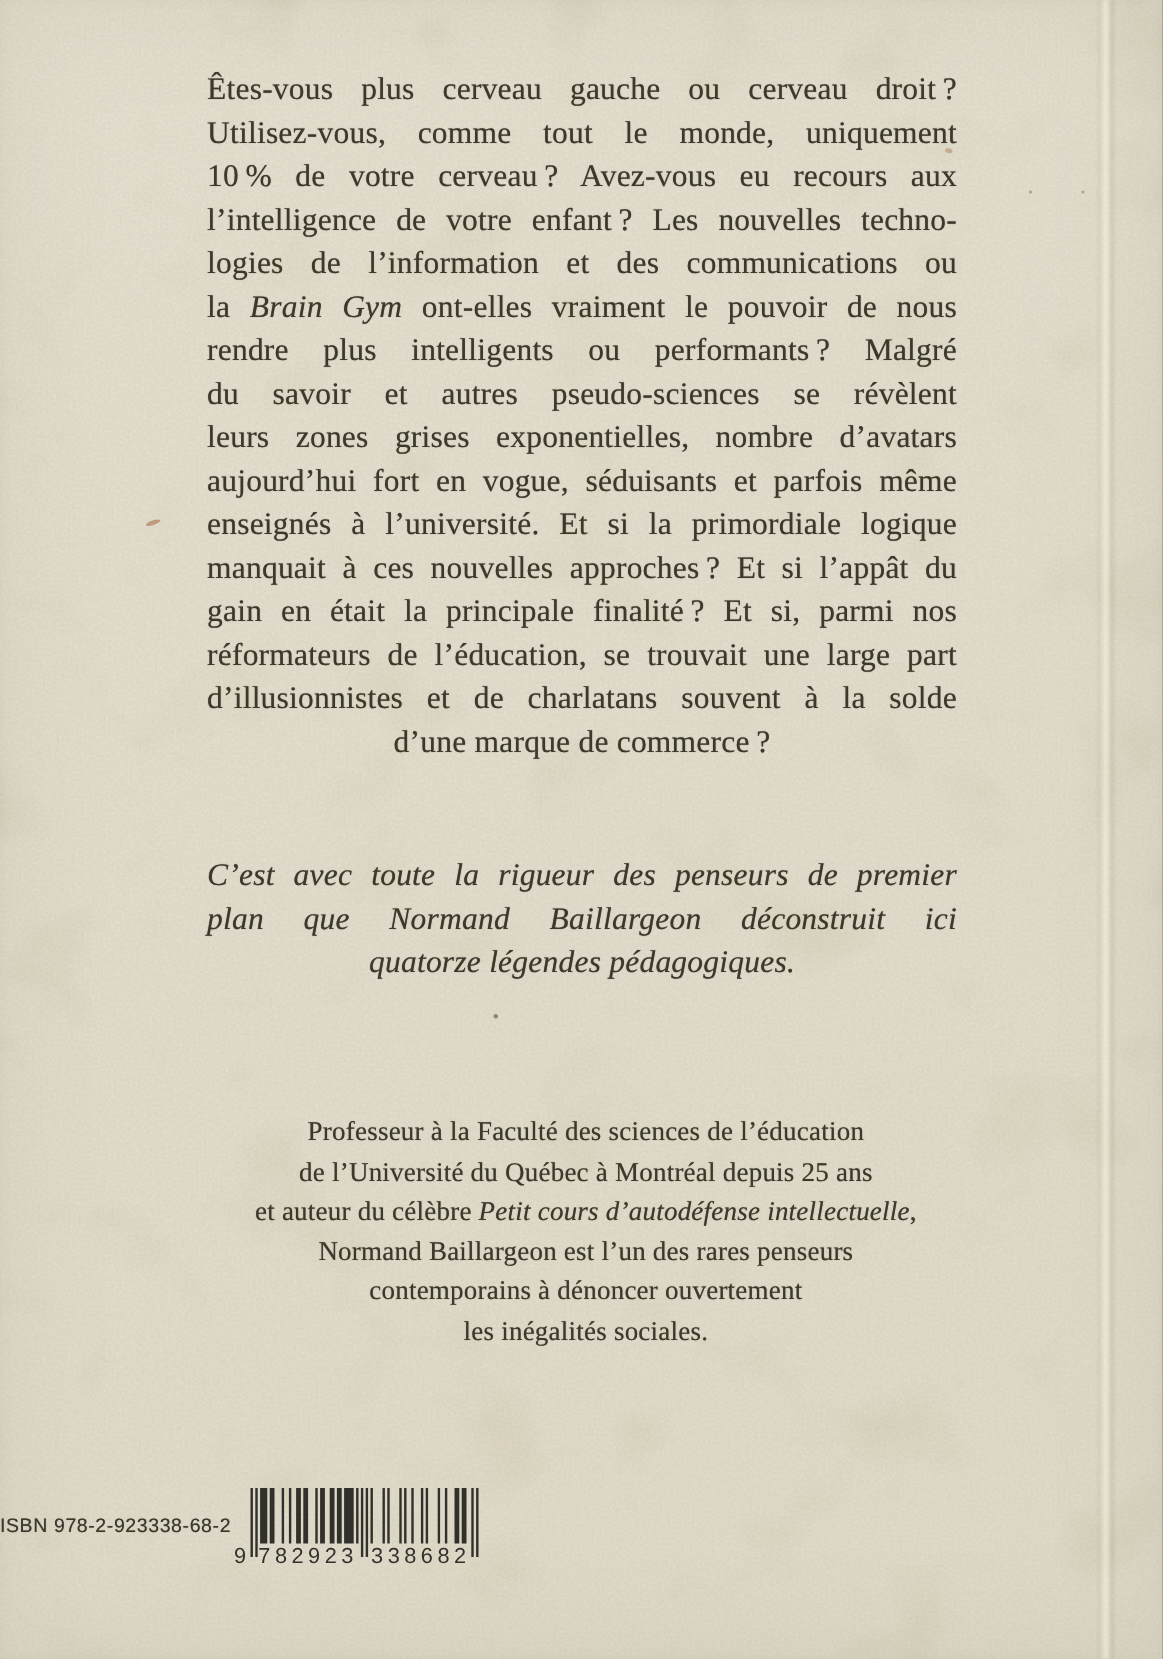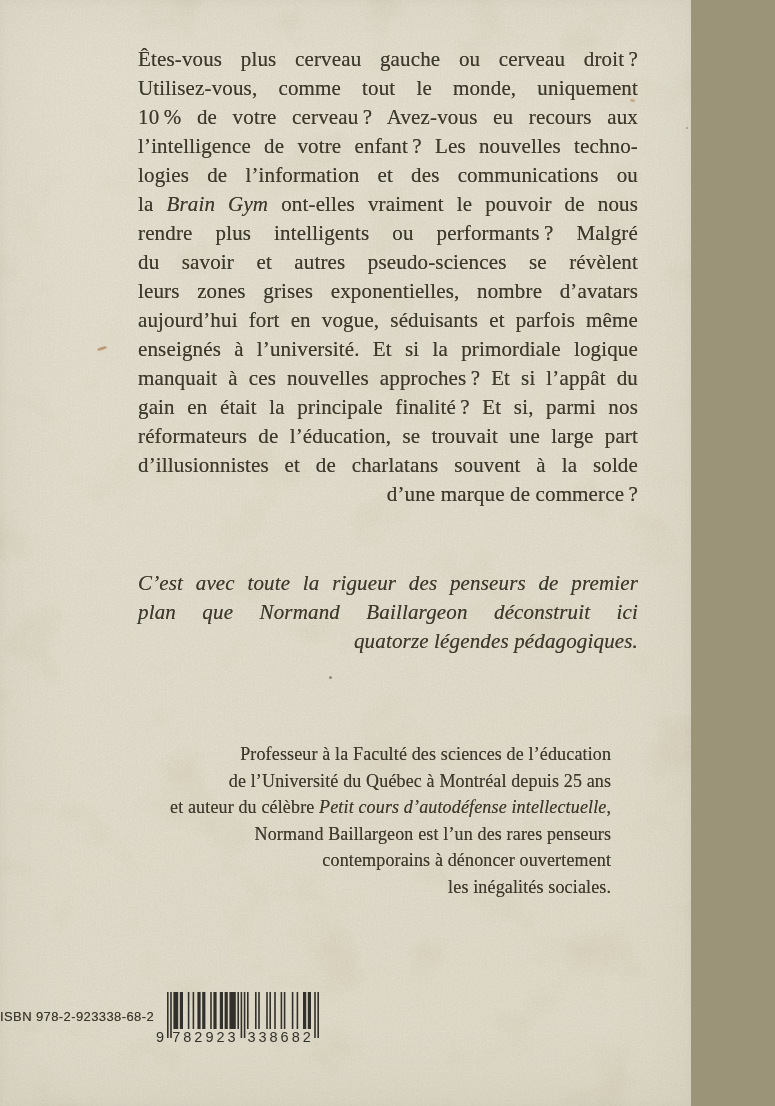--- a/index.html
+++ b/index.html
@@ -3,45 +3,44 @@
 <meta charset="utf-8">
 <style>
   html,body{margin:0;padding:0;}
   body{
     width:775px;height:1106px;
     font-family:"Liberation Serif","DejaVu Serif",serif;
     background:#9b9478;
   }
   .page{
     position:relative;
-    width:672px;height:1106px;
+    width:775px;height:1106px;
     overflow:hidden;
     background:linear-gradient(160deg,#e1dac4 0%,#dcd5bd 45%,#d7d0b6 100%);
     box-shadow:inset 0 0 70px rgba(122,112,82,.22), inset 0 0 8px rgba(122,112,82,.14);
     color:#3c392c;
-    padding-left:19px;
   }
   .tex{position:absolute;inset:0;pointer-events:none;}
   .crease{
     position:absolute;top:0;bottom:0;left:732px;width:12px;
     background:linear-gradient(90deg,rgba(112,102,72,.10) 0%,rgba(255,252,238,.50) 45%,rgba(112,102,72,.13) 78%,rgba(112,102,72,0) 100%);
     filter:blur(.7px);
     pointer-events:none;
   }
   .fleck{position:absolute;border-radius:50%;pointer-events:none;}
   .fleck.red1{left:97px;top:347px;width:10px;height:3px;background:#a4683a;opacity:.55;transform:rotate(-18deg);}
   .fleck.red2{left:630px;top:99px;width:5px;height:3px;background:#a86b3c;opacity:.42;transform:rotate(12deg);}
   .fleck.dot1{left:329px;top:676px;width:3px;height:3px;background:#565040;opacity:.6;}
   .fleck.dot2{left:686px;top:127px;width:2px;height:2px;background:#6b6450;opacity:.5;}
   .fleck.dot3{left:721px;top:127px;width:2px;height:2px;background:#6b6450;opacity:.45;}
 
   .textblock{position:absolute;letter-spacing:.15px;}
   .textblock .line{
     line-height:29px;
-    text-align:right;
+    text-align:center;
     text-shadow:0 0 .6px rgba(60,56,44,.65);
   }
   .textblock .line.jl{text-align:justify;text-align-last:justify;}
   .synopsis{left:138px;top:45px;width:500px;font-size:21px;}
   .pitch{left:138px;top:569px;width:500px;font-size:21px;font-style:italic;}
   .bio{left:138px;top:741px;font-size:18px;margin-left:32px;}
   .bio .line{line-height:26.6px;white-space:nowrap;}
   em{}
 
   .barcode-block{

